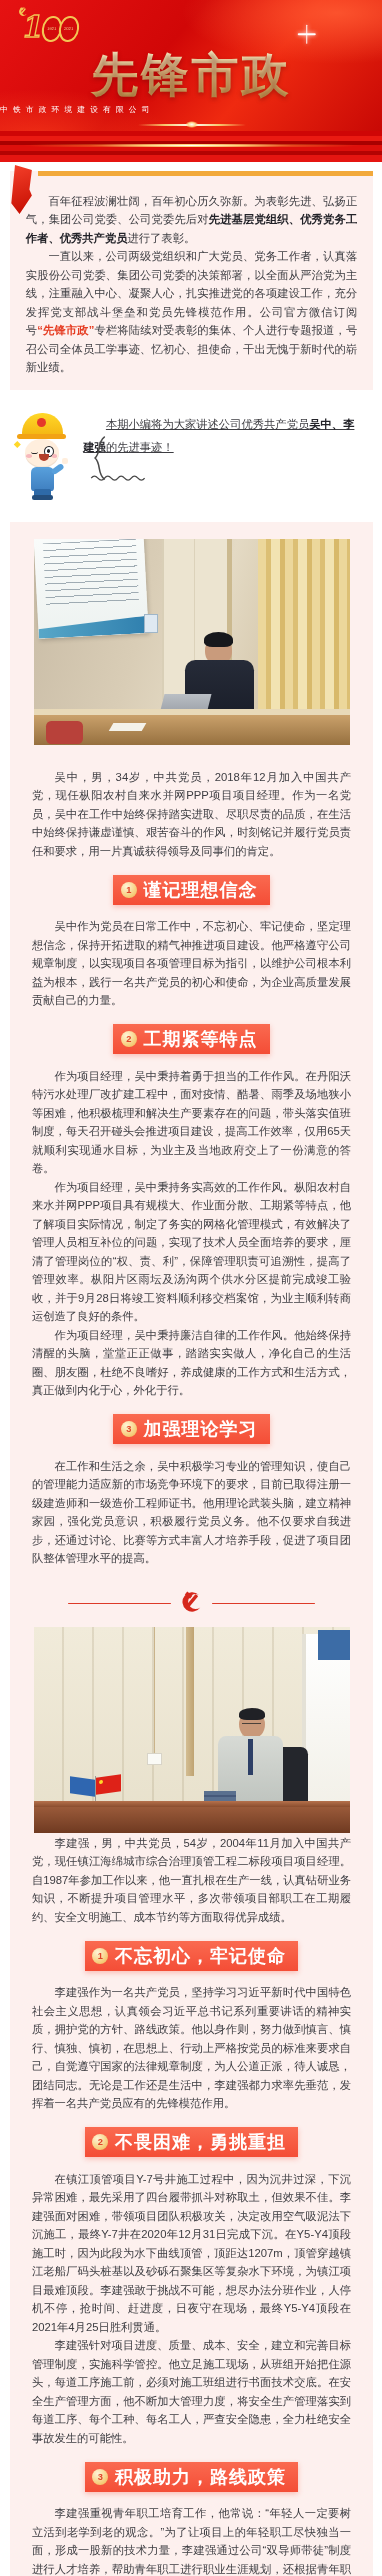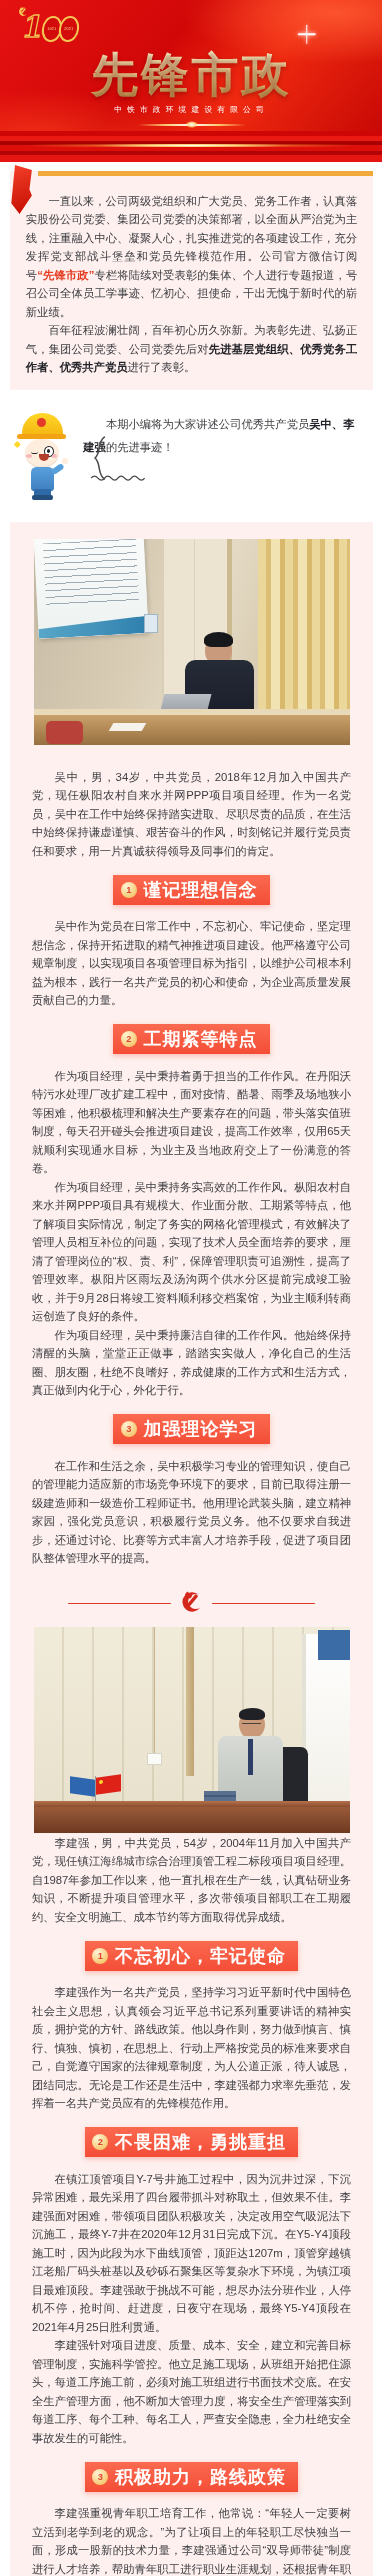--- a/index.html
+++ b/index.html
@@ -18,21 +18,21 @@
   .logo-zero{width:15.5px;height:21.6px;border:2.1px solid #f3c554;border-radius:50%;
       background:#d30b0b;color:#f6d892;font-size:4.1px;display:flex;align-items:center;
       justify-content:center;margin-left:-2.1px;margin-top:4.1px;transform:skewX(-6deg);}
   .logo-emblem{position:absolute;left:-5.2px;top:-5.2px;}
   .banner-title{position:absolute;top:49px;left:0;width:100%;text-align:center;
       font-family:"DejaVu Serif",serif;font-weight:900;font-size:47px;line-height:1.1;
       letter-spacing:3.1px;color:#ecd091;
       background:linear-gradient(180deg,#f9ecc2 5%,#e9c887 50%,#c9a155 95%);
       -webkit-background-clip:text;background-clip:text;-webkit-text-fill-color:transparent;
       text-shadow:0 2.1px 4.1px rgba(80,10,0,.35);}
-  .banner-sub{position:absolute;top:105px;left:0;width:100%;text-align:center;
+  .banner-sub{position:absolute;top:105px;left:0;width:100%;text-align:left;
       color:#ffffff;font-size:7.7px;letter-spacing:5.2px;}
   .gold-line{position:absolute;top:124px;left:50%;transform:translateX(-50%);
       width:108px;height:1.5px;border-radius:1.5px;
       background:linear-gradient(90deg,transparent,#f7c96e 25%,#ffffff 50%,#f7c96e 75%,transparent);}
   .gold-line::after{content:"";position:absolute;left:50%;top:-2.6px;transform:translateX(-50%);
       width:13.4px;height:6.7px;border-radius:50%;
       background:radial-gradient(closest-side,#ffffff,#ffd98c 55%,rgba(255,200,90,0));}
   .sparkle{position:absolute;right:67px;top:25px;width:18.5px;height:18.5px;}
   .sparkle::before,.sparkle::after{content:"";position:absolute;left:50%;top:50%;background:#fff;
       transform:translate(-50%,-50%);border-radius:1.5px;}
@@ -52,21 +52,21 @@
       background:linear-gradient(160deg,#f5402a,#c30c00);
       clip-path:polygon(18% 0,100% 10%,88% 50%,100% 62%,40% 100%,0 78%,10% 34%);}
   .para{font-size:11.3px;line-height:18.5px;color:#3d3d42;text-align:justify;
       text-indent:2em;margin:0;}
   .b{font-weight:bold;color:#222228;}
   .r{font-weight:bold;color:#e53d23;}
 
   
   .announce{position:relative;margin:17.5px 10.3px 0;height:101px;}
   .announce-text{position:relative;margin-left:73px;width:282px;font-size:11.3px;
-      line-height:23px;color:#3d3d42;text-indent:2em;padding-top:5.2px;}
+      line-height:23px;color:#3d3d42;text-indent:2em;padding-top:5.2px;text-decoration:underline;}
   .speech-brace{position:absolute;left:-13.4px;top:28px;}
   .speech-squiggle{position:absolute;left:-15.5px;top:58px;}
   .mascot{position:absolute;left:4.1px;top:5.2px;width:57px;height:93px;}
   .m-helmet{position:absolute;left:7.2px;top:0;width:41px;height:24px;
       background:linear-gradient(180deg,#ffd829,#f3b411);border-radius:20.6px 20.6px 4.1px 4.1px;}
   .m-helmet::after{content:"";position:absolute;left:15.5px;top:4.6px;width:9.3px;height:9.3px;
       border-radius:50%;background:#e5392a;}
   .m-brim{position:absolute;left:3.1px;top:20.6px;width:49px;height:5.7px;background:#f2a215;border-radius:4.1px;}
   .m-face{position:absolute;left:10.3px;top:26px;width:34px;height:29px;background:#ffeedd;
       border-radius:48% 48% 50% 50%;box-shadow:inset 0 -1.5px 0 rgba(0,0,0,.06);}
@@ -185,22 +185,22 @@
     <div class="banner-title">先锋市政</div>
     <div class="banner-sub">中铁市政环境建设有限公司</div>
     <div class="gold-line"></div>
     <div class="banner-stripes">
       <div class="gold-streak"></div>
     </div>
   </div>
 
   <div class="card intro-card">
     <div class="ribbon"></div>
+    <p class="para"><span>百年征程波澜壮阔，百年初心历久弥新。为表彰先进、弘扬正气，集团公司党委、公司党委先后对</span><span class="b">先进基层党组织、优秀党务工作者、优秀共产党员</span><span>进行了表彰。</span></p>
     <p class="para"><span>一直以来，公司两级党组织和广大党员、党务工作者，认真落实股份公司党委、集团公司党委的决策部署，以全面从严治党为主线，注重融入中心、凝聚人心，扎实推进党的各项建设工作，充分发挥党支部战斗堡垒和党员先锋模范作用。公司官方微信订阅号</span><span class="r">“先锋市政”</span><span>专栏将陆续对受表彰的集体、个人进行专题报道，号召公司全体员工学事迹、忆初心、担使命，干出无愧于新时代的崭新业绩。</span></p>
-    <p class="para"><span>百年征程波澜壮阔，百年初心历久弥新。为表彰先进、弘扬正气，集团公司党委、公司党委先后对</span><span class="b">先进基层党组织、优秀党务工作者、优秀共产党员</span><span>进行了表彰。</span></p>
   </div>
 
   <div class="announce">
     <div class="mascot">
       <div class="m-helmet"></div>
       <div class="m-brim"></div>
       <div class="m-face">
         <div class="m-eye-wink"></div>
         <div class="m-eye-open"></div>
         <div class="m-blush"></div>

